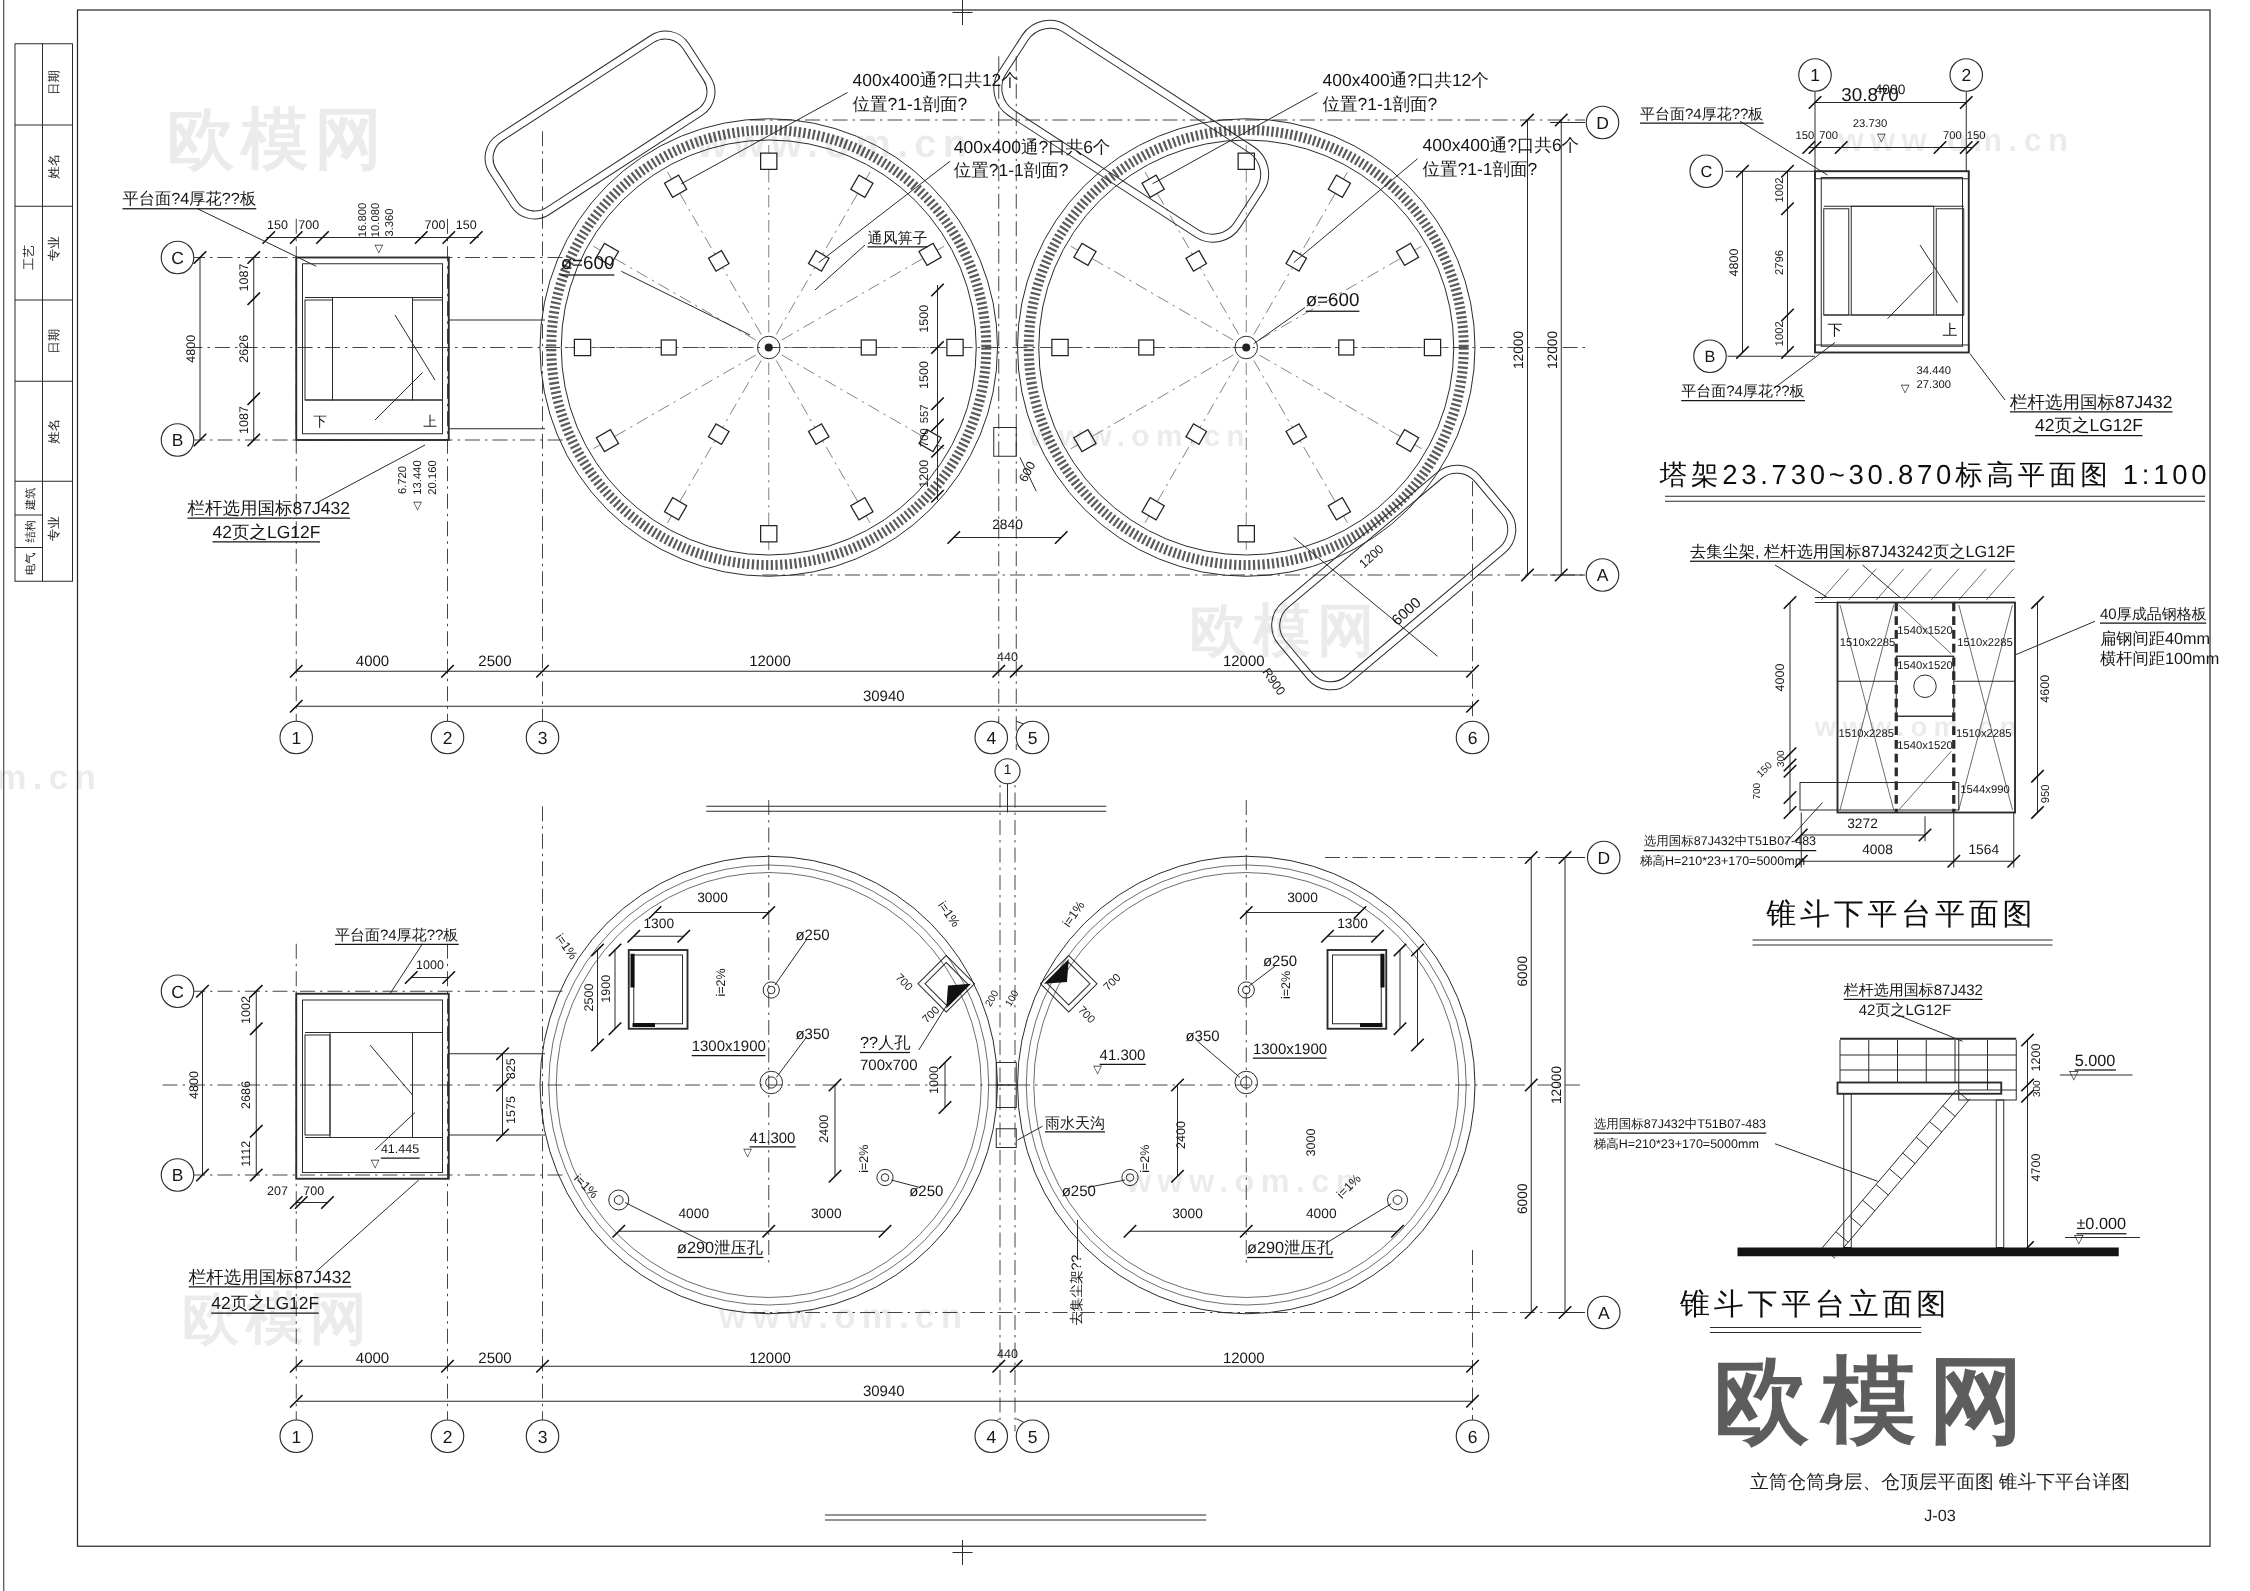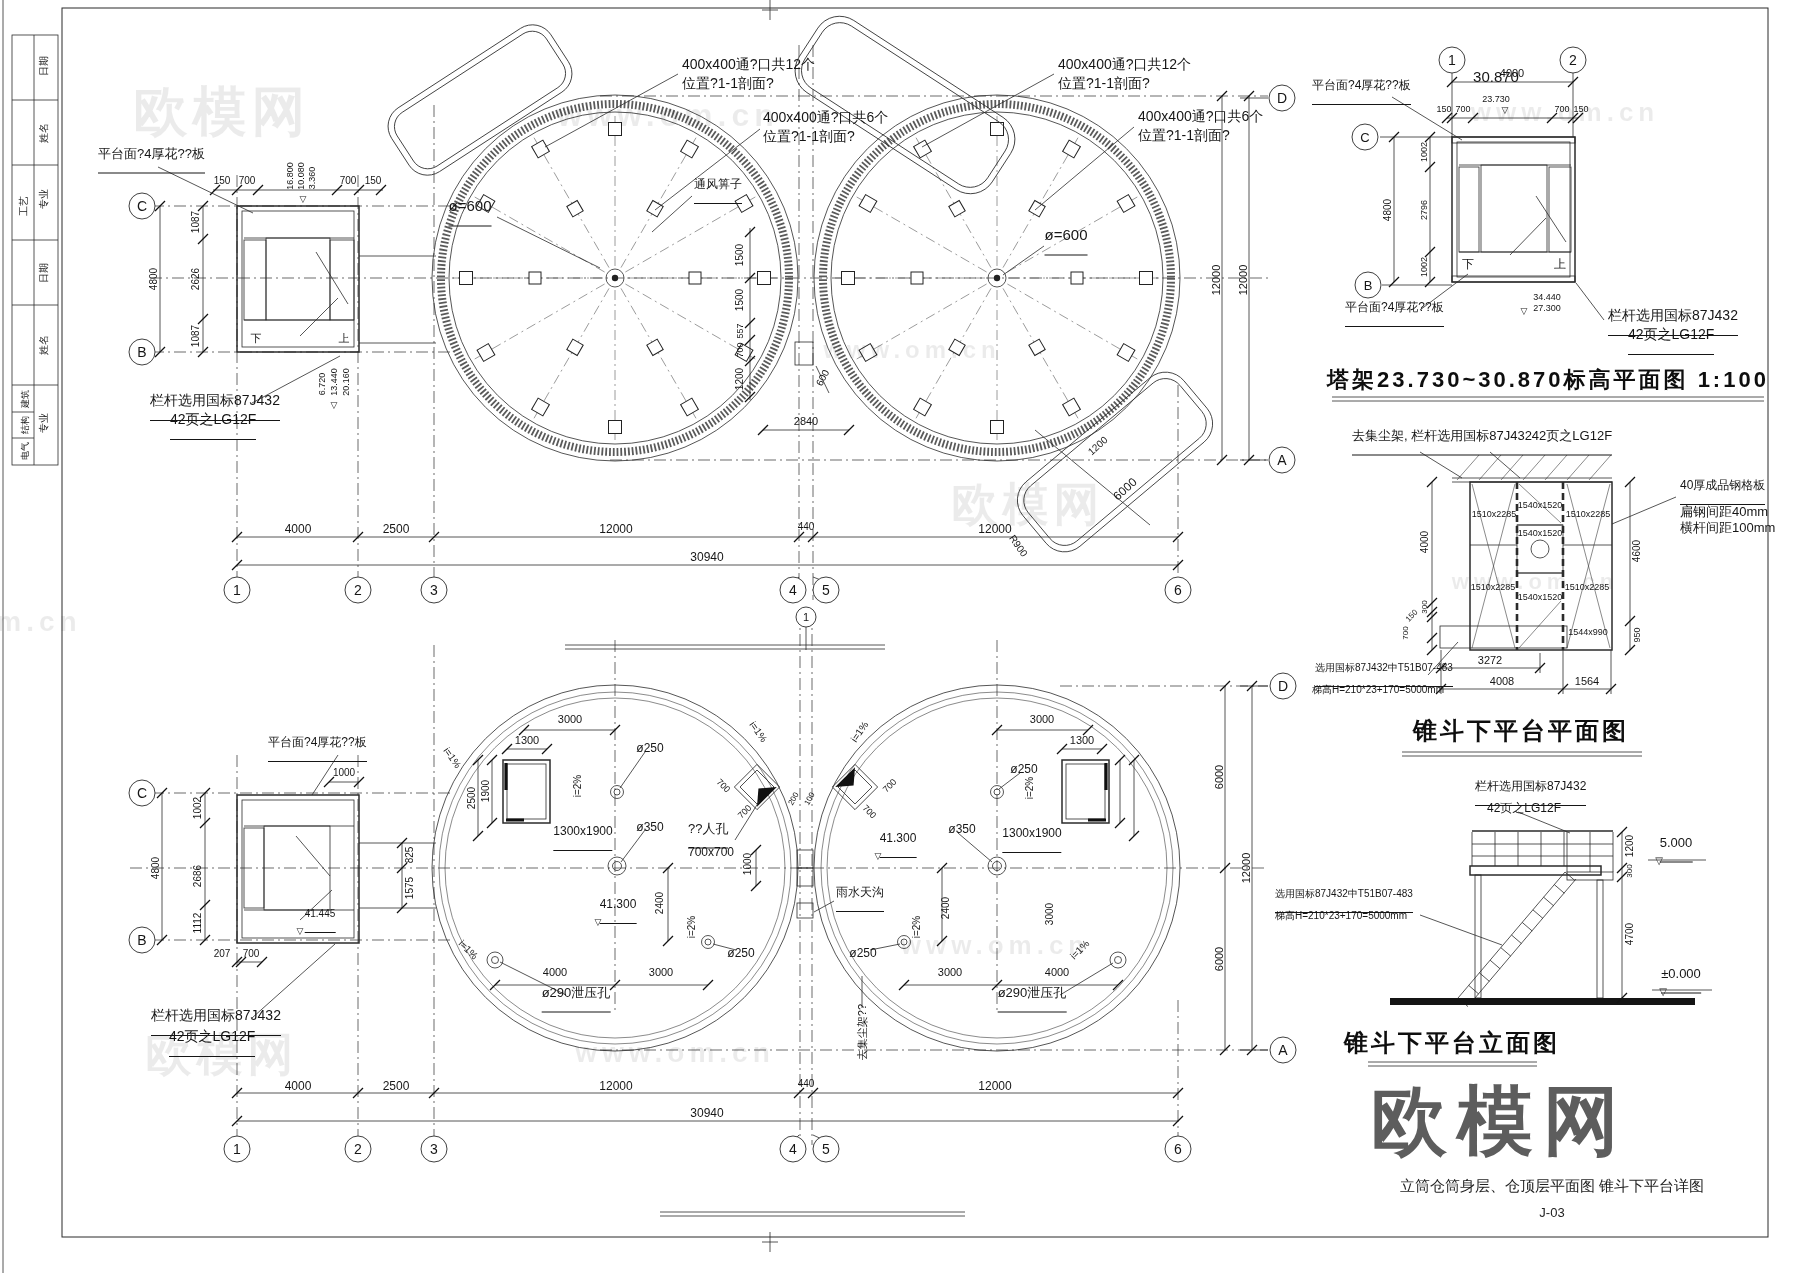--- a/index.html
+++ b/index.html
@@ -12,23 +12,23 @@
   .ring{stroke:#5a5a5a;stroke-width:8;fill:none;stroke-dasharray:1.8 2}
   .dsh{stroke:#2b2b2b;stroke-width:.7;fill:none;stroke-dasharray:12 4 2 4}
   .rad{stroke:#4a4a4a;stroke-width:.55;fill:none;stroke-dasharray:10 4 2 4}
   .col{stroke:#2b2b2b;stroke-width:2.6;fill:none;stroke-dasharray:7 4}
   .bold{stroke:#101010;stroke-width:3.2;fill:none}
   .tk{stroke:#111;stroke-width:1.3;fill:none}
   .bub{fill:#fff;stroke:#2b2b2b;stroke-width:.9}
   .vent{fill:#fff;stroke:#222;stroke-width:1}
   #labels,#wm-layer{position:absolute;left:0;top:0;width:100%;height:100%}
   .lbl{position:absolute;white-space:nowrap;line-height:1;color:#161616}
-  .lbl.u{border-bottom:1px solid #161616;padding-bottom:13px}
+  .lbl.u{border-bottom:1px solid #161616;padding-bottom:1px}
   .title{position:absolute;transform:translate(-50%,-50%);white-space:nowrap;color:#0e0e0e;
-         letter-spacing:3px;font-weight:700}
+         letter-spacing:3px;font-weight:400}
   .caption{position:absolute;transform:translate(-50%,-50%);white-space:nowrap;color:#222}
   .wm{position:absolute;transform:translate(-50%,-50%);white-space:nowrap;font-weight:700;
       color:#000;opacity:.075;letter-spacing:5px}
   .wm-big{position:absolute;transform:translate(-50%,-50%);white-space:nowrap;font-size:76px;
       font-weight:700;color:#474747;letter-spacing:10px;opacity:.88}
 </style>
 </head>
 <body>
 
 <div class="sheet">

